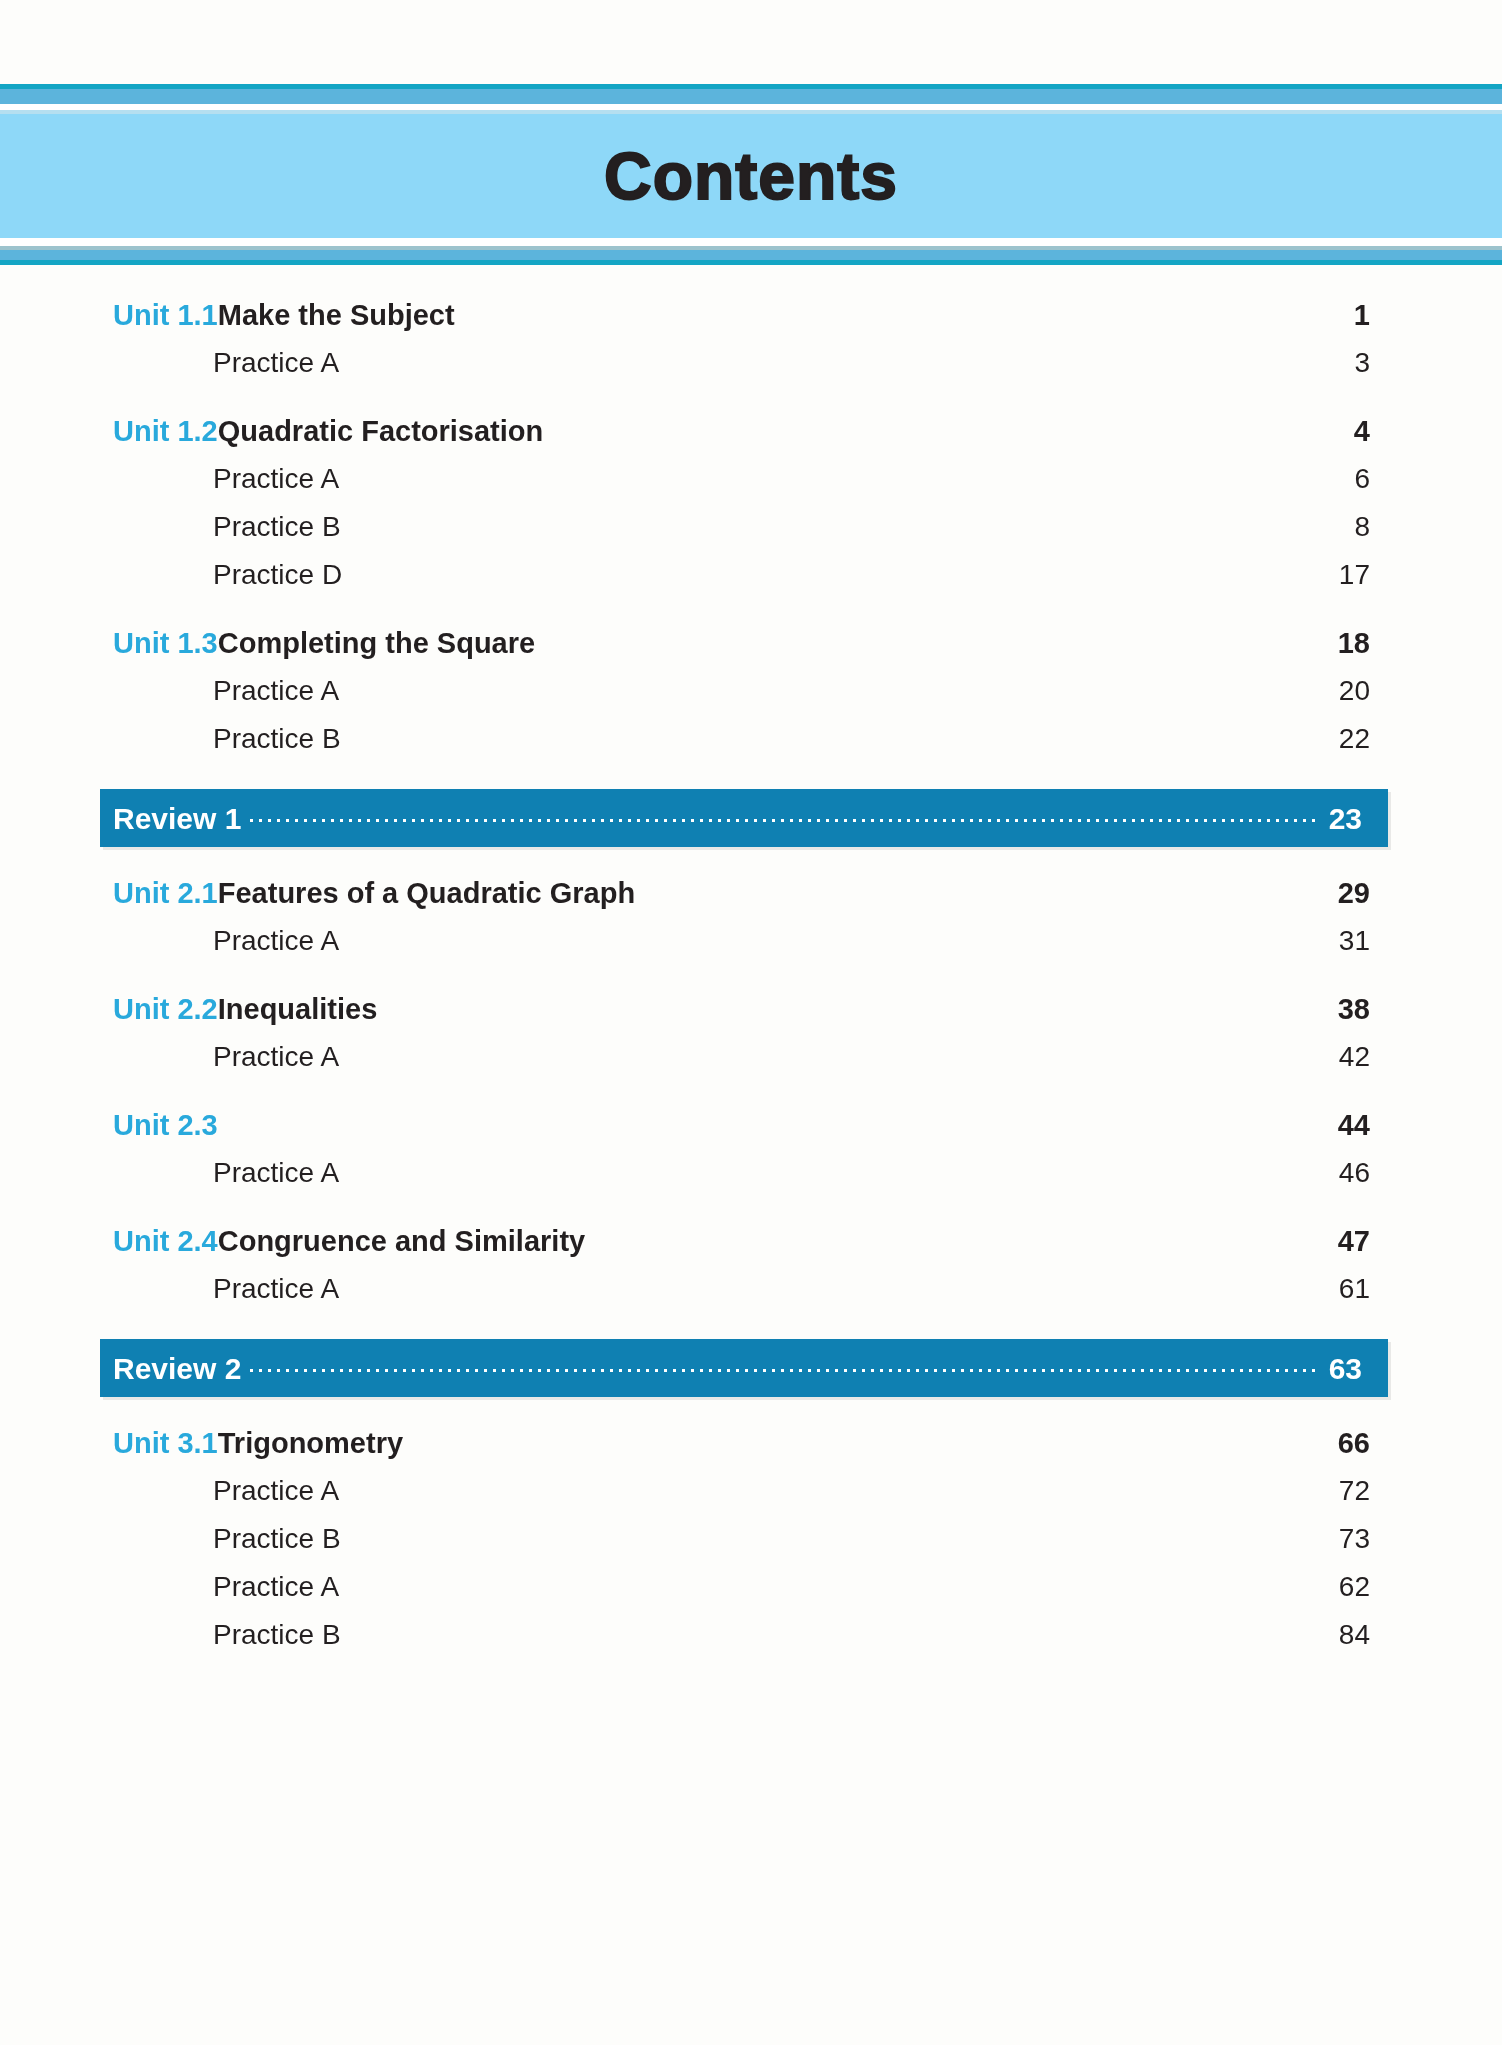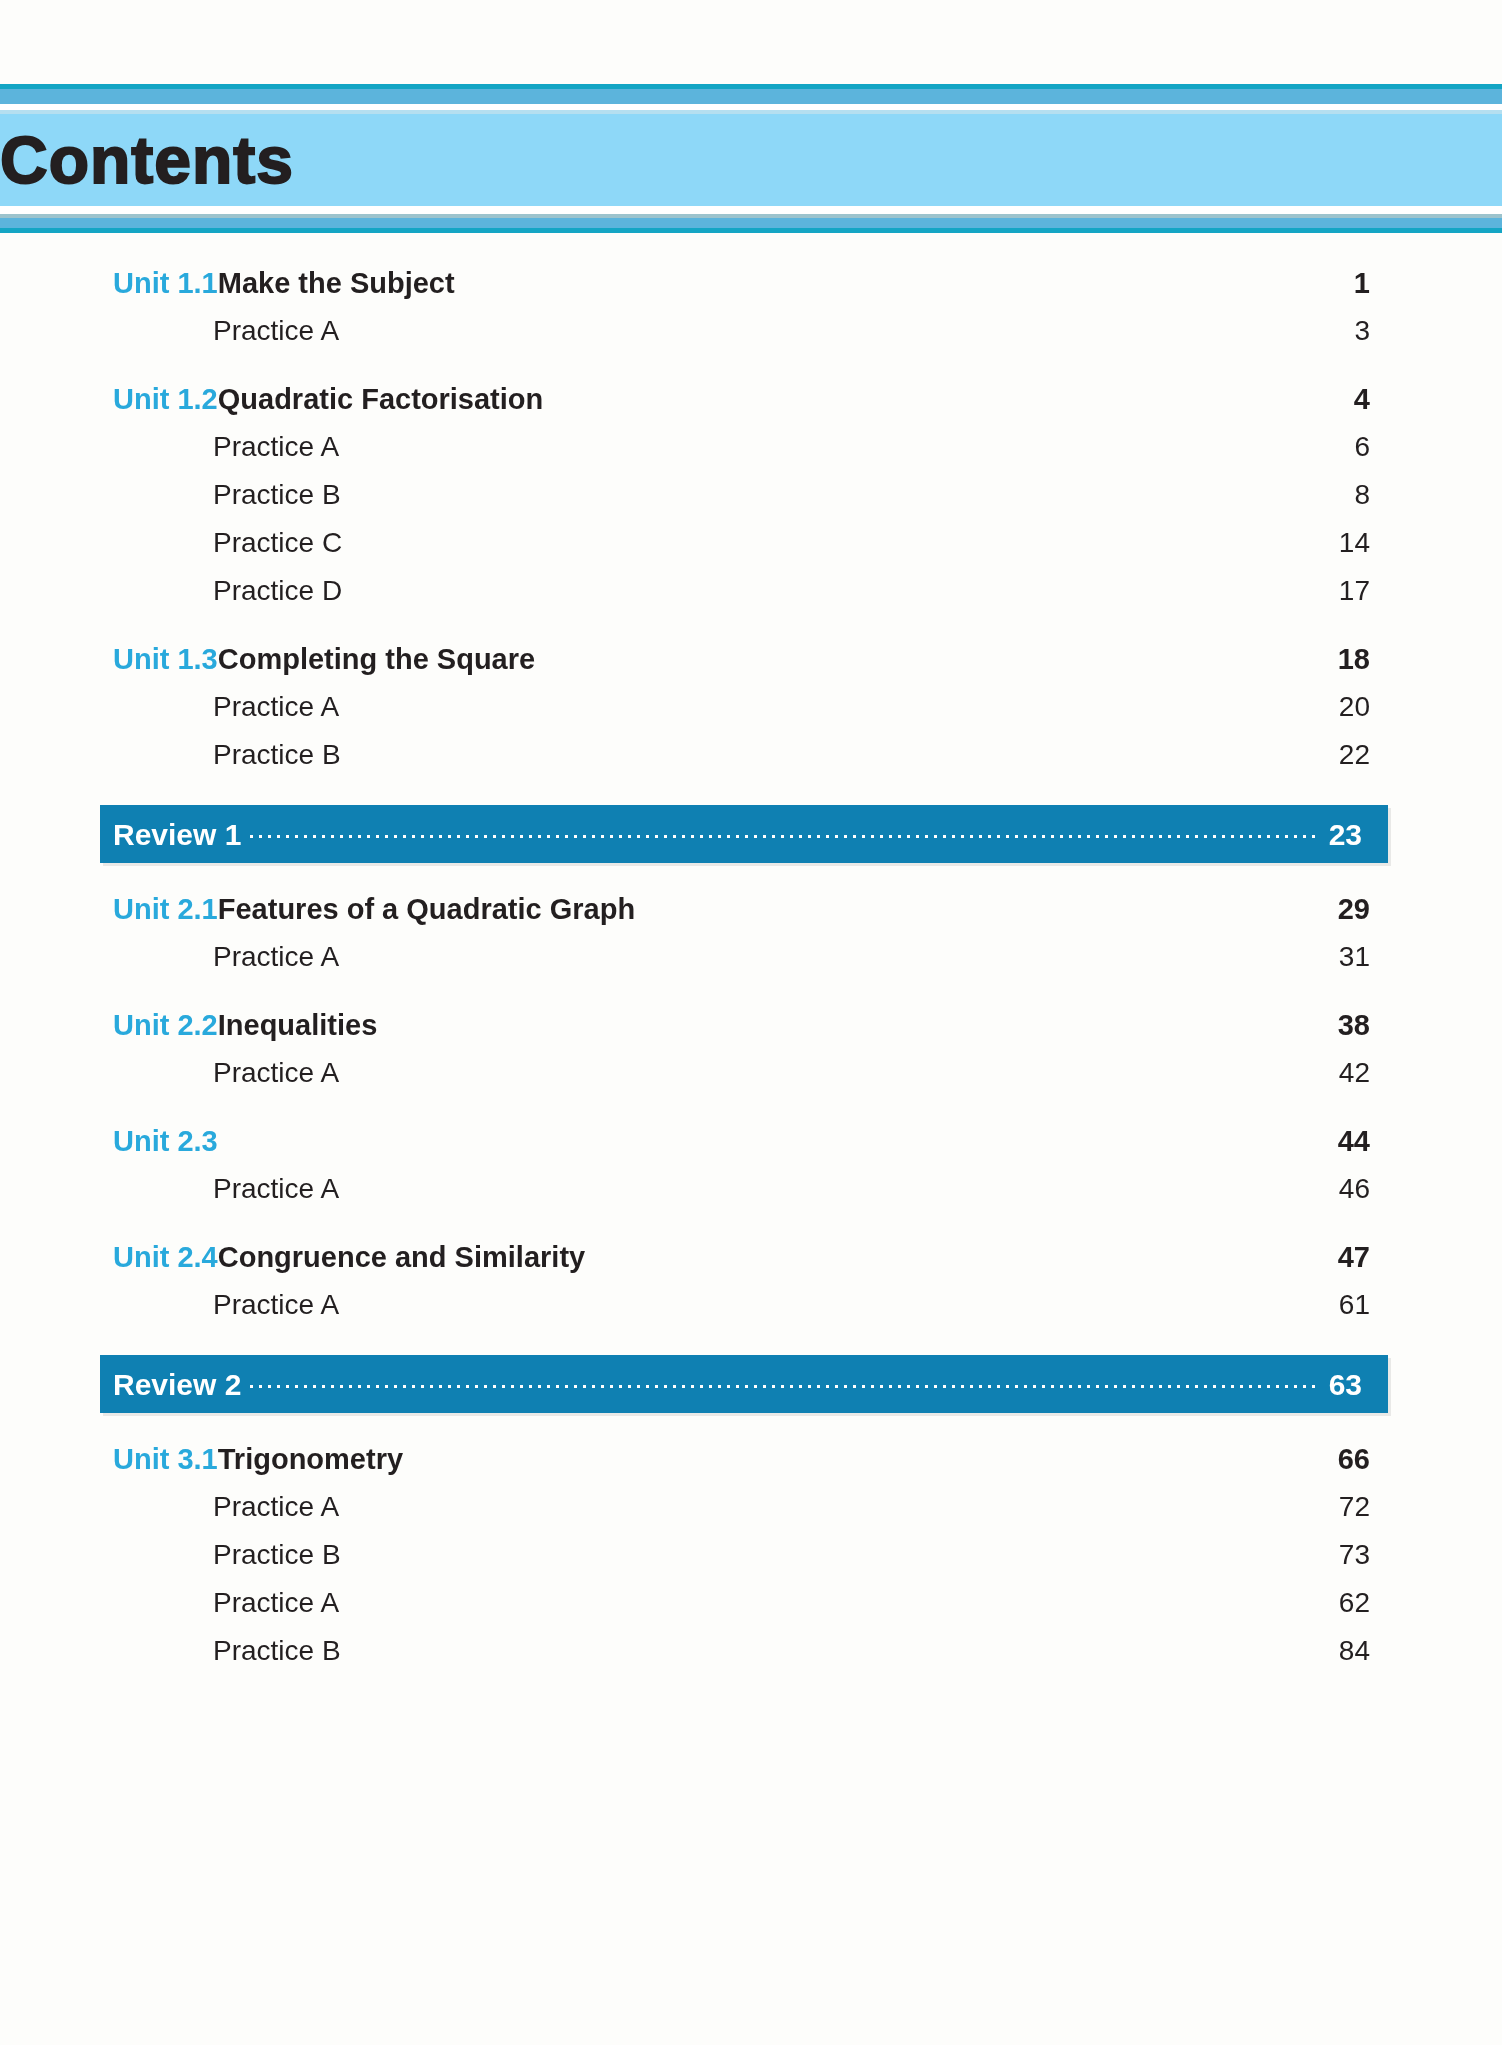--- a/index.html
+++ b/index.html
@@ -27,23 +27,23 @@
   .stripe.teal{height:5px;background:var(--stripe-teal);}
   .stripe.blue{height:15px;background:var(--stripe-blue);}
   .stripe.white{height:6px;background:#ffffff;}
   .stripe.light{height:4px;background:var(--stripe-light);}
   .stripe.white-b{height:8px;background:#ffffff;}
   .stripe.muted{height:4px;background:#9cc3cd;}
   .stripe.blue-b{height:10px;background:var(--stripe-blue);}
   .stripe.teal-b{height:5px;background:var(--stripe-teal);}
 
   .banner{
-    height:92px;
+    height:124px;
     background:var(--banner-bg);
-    display:flex;align-items:center;justify-content:flex-start;
+    display:flex;align-items:center;justify-content:center;
   }
   .banner h1{
     margin:0;
     font-size:66px;
     font-weight:bold;
     letter-spacing:1px;
     color:var(--text);
     -webkit-text-stroke:2px var(--text);
   }
 
@@ -142,25 +142,20 @@
     <span class="title">Practice A</span>
     <span class="dots"></span>
     <span class="page">6</span>
   </div>
     <div class="row practice-row">
     <span class="title">Practice B</span>
     <span class="dots"></span>
     <span class="page">8</span>
   </div>
     <div class="row practice-row">
-    <span class="title">Practice C</span>
-    <span class="dots"></span>
-    <span class="page">14</span>
-  </div>
-    <div class="row practice-row">
     <span class="title">Practice D</span>
     <span class="dots"></span>
     <span class="page">17</span>
   </div>
     <div class="row unit-row">
     <span class="unit-label">Unit 1.3</span>
     <span class="title">Completing the Square</span>
     <span class="dots"></span>
     <span class="page">18</span>
   </div>

